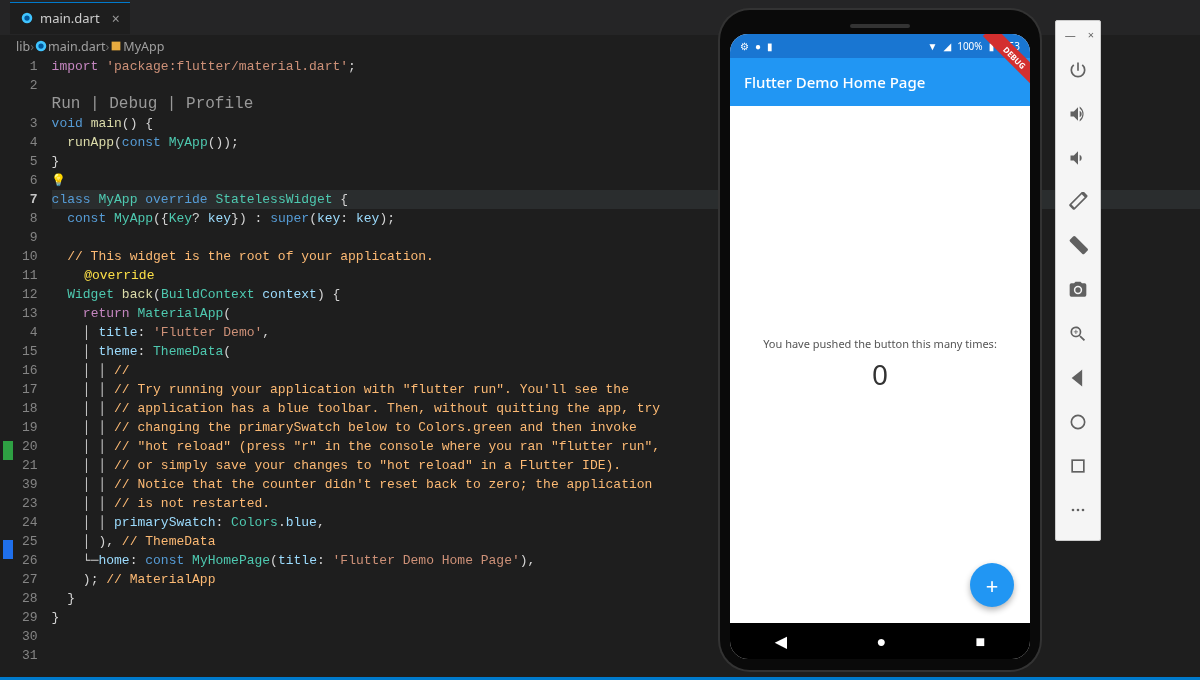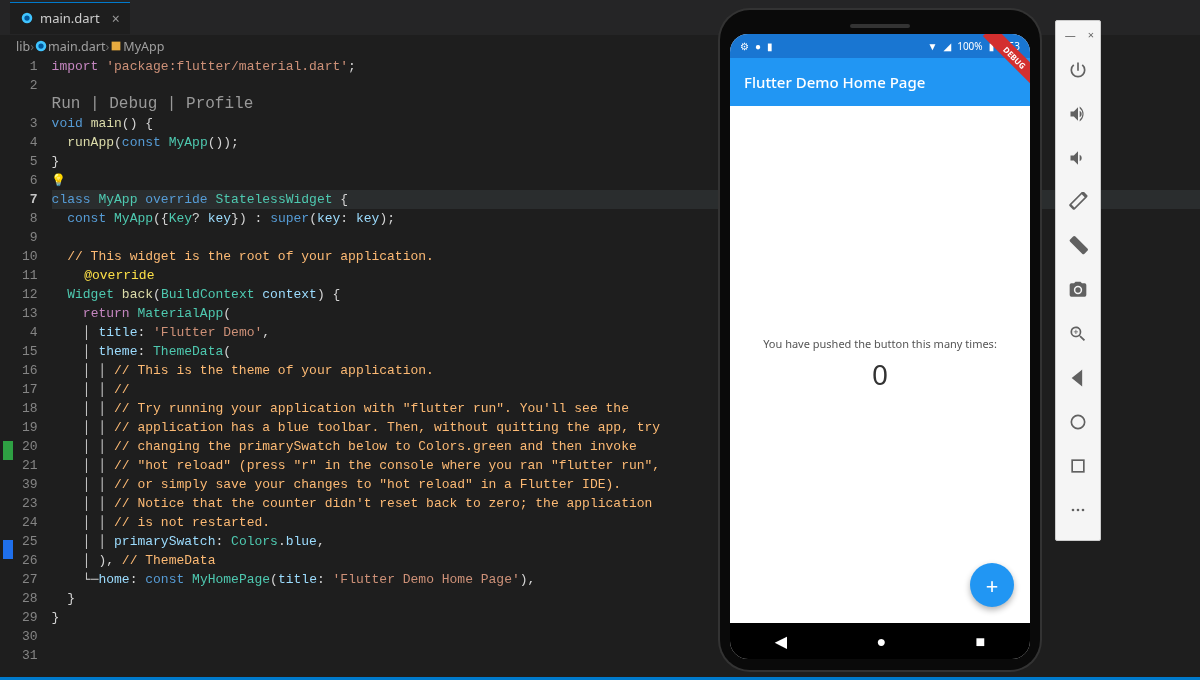--- a/index.html
+++ b/index.html
@@ -318,32 +318,32 @@
     <div class="code-line"><span class="bulb">💡</span></div>
     <div class="code-line highlight"><span class="kw2">class</span> <span class="cls">MyApp</span> <span class="kw2">override</span> <span class="cls">StatelessWidget</span><span class="pun"> {</span></div>
     <div class="code-line">  <span class="kw2">const</span> <span class="cls">MyApp</span><span class="pun">({</span><span class="cls">Key</span><span class="pun">?</span> <span class="var">key</span><span class="pun">}) : </span><span class="kw2">super</span><span class="pun">(</span><span class="var">key</span><span class="pun">: </span><span class="var">key</span><span class="pun">);</span></div>
     <div class="code-line"></div>
     <div class="code-line">  <span class="com">// This widget is the root of your application.</span></div>
     <div class="code-line">  <span class="ann">@override</span></div>
     <div class="code-line">  <span class="cls">Widget</span> <span class="fn">back</span><span class="pun">(</span><span class="cls">BuildContext</span> <span class="var">context</span><span class="pun">) {</span></div>
     <div class="code-line">    <span class="kw">return</span> <span class="cls">MaterialApp</span><span class="pun">(</span></div>
     <div class="code-line">    <span class="pun">│ </span><span class="var">title</span><span class="pun">: </span><span class="str">'Flutter Demo'</span><span class="pun">,</span></div>
     <div class="code-line">    <span class="pun">│ </span><span class="var">theme</span><span class="pun">: </span><span class="cls">ThemeData</span><span class="pun">(</span></div>
-    <div class="code-line">    <span class="pun">│ │ </span><span class="com">// This is the theme of your application.</span></div>
     <div class="code-line">    <span class="pun">│ │ </span><span class="com">//</span></div>
     <div class="code-line">    <span class="pun">│ │ </span><span class="com">// Try running your application with "flutter run". You'll see the</span></div>
     <div class="code-line">    <span class="pun">│ │ </span><span class="com">// application has a blue toolbar. Then, without quitting the app, try</span></div>
     <div class="code-line">    <span class="pun">│ │ </span><span class="com">// changing the primarySwatch below to Colors.green and then invoke</span></div>
     <div class="code-line">    <span class="pun">│ │ </span><span class="com">// "hot reload" (press "r" in the console where you ran "flutter run",</span></div>
     <div class="code-line">    <span class="pun">│ │ </span><span class="com">// or simply save your changes to "hot reload" in a Flutter IDE).</span></div>
     <div class="code-line">    <span class="pun">│ │ </span><span class="com">// Notice that the counter didn't reset back to zero; the application</span></div>
     <div class="code-line">    <span class="pun">│ │ </span><span class="com">// is not restarted.</span></div>
     <div class="code-line">    <span class="pun">│ │ </span><span class="var">primarySwatch</span><span class="pun">: </span><span class="cls">Colors</span><span class="pun">.</span><span class="var">blue</span><span class="pun">,</span></div>
     <div class="code-line">    <span class="pun">│ </span><span class="pun">), </span><span class="com">// ThemeData</span></div>
     <div class="code-line">    <span class="pun">└─</span><span class="var">home</span><span class="pun">: </span><span class="kw2">const</span> <span class="cls">MyHomePage</span><span class="pun">(</span><span class="var">title</span><span class="pun">: </span><span class="str">'Flutter Demo Home Page'</span><span class="pun">),</span></div>
+    <div class="code-line">    <span class="pun">); </span><span class="com">// MaterialApp</span></div>
     <div class="code-line">  <span class="pun">}</span></div>
     <div class="code-line"><span class="pun">}</span></div>
     <div class="code-line"></div>
   </div>
 </div>
 
 <div class="phone-frame">
   <div class="phone-speaker"></div>
   <div class="phone-screen">
     <div class="status-bar">

